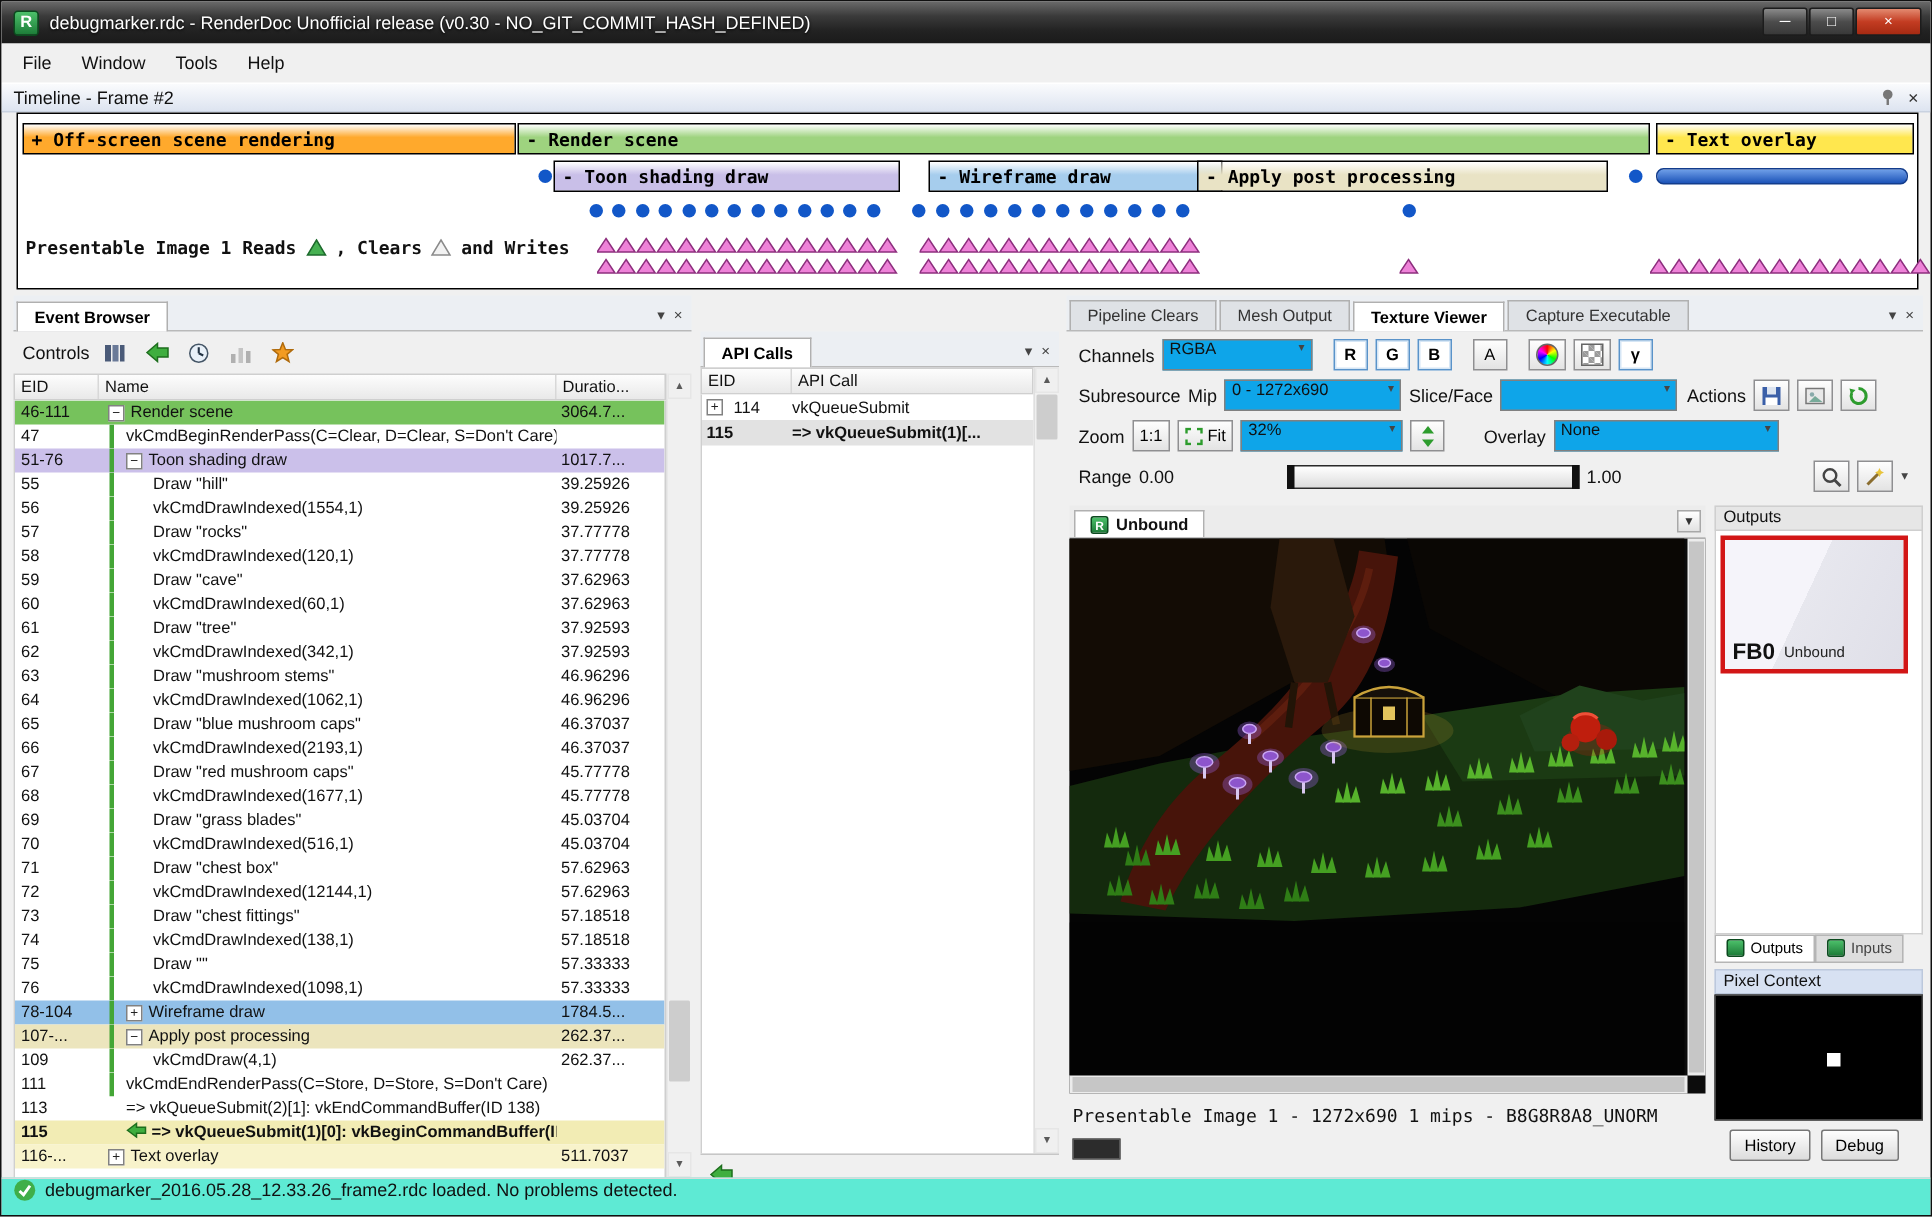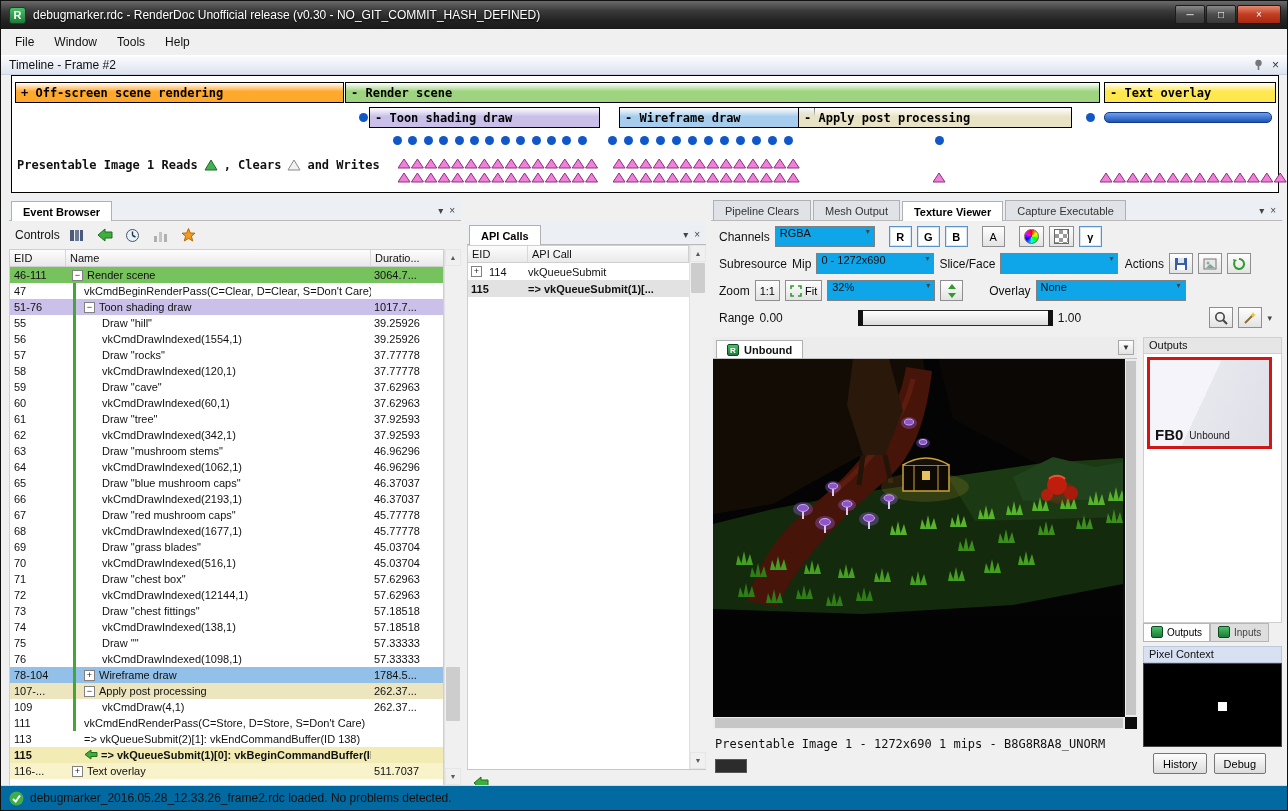--- a/index.html
+++ b/index.html
@@ -111,21 +111,21 @@
   .mini-tabs{position:absolute;top:286px;left:0;display:flex;}
   .mini-tab{display:flex;align-items:center;gap:4px;font-size:10px;padding:2px 7px 3px;border:1px solid #b5b5b5;background:#dedede;color:#444;}
   .mini-tab.active{background:#fff;color:#000;}
   .pc-hdr{position:absolute;top:309px;left:0;right:0;height:17px;background:#d7e1f2;border:1px solid #bcc8dc;font-size:11px;padding:1px 5px;}
   .pc-box{position:absolute;top:326px;left:0;right:0;height:84px;background:#000;border:1px solid #444;}
   .pc-sq{position:absolute;width:9px;height:9px;background:#fff;}
   .pc-btns{position:absolute;top:416px;left:0;right:0;display:flex;}
   .std-btn{height:21px;padding:2px 9px;border:1px solid #777;border-radius:2px;background:linear-gradient(#fefefe,#dcdcdc);font-size:11px;}
 
   
-  .statusbar{position:absolute;left:0;right:0;top:784px;height:25px;background:#0369a1;border-top:1px solid #dadada;display:flex;align-items:center;gap:6px;padding:0 8px;}
+  .statusbar{position:absolute;left:0;right:0;top:784px;height:25px;background:#5eead4;border-top:1px solid #dadada;display:flex;align-items:flex-start;gap:6px;padding:0 8px;}
 </style>
 </head>
 <body>
 
 <div class="window">
 
   <div class="titlebar">
     <div class="app-icon">R</div>
     <div class="title-text">debugmarker.rdc - RenderDoc Unofficial release (v0.30 - NO_GIT_COMMIT_HASH_DEFINED)</div>
     <div class="win-buttons">

